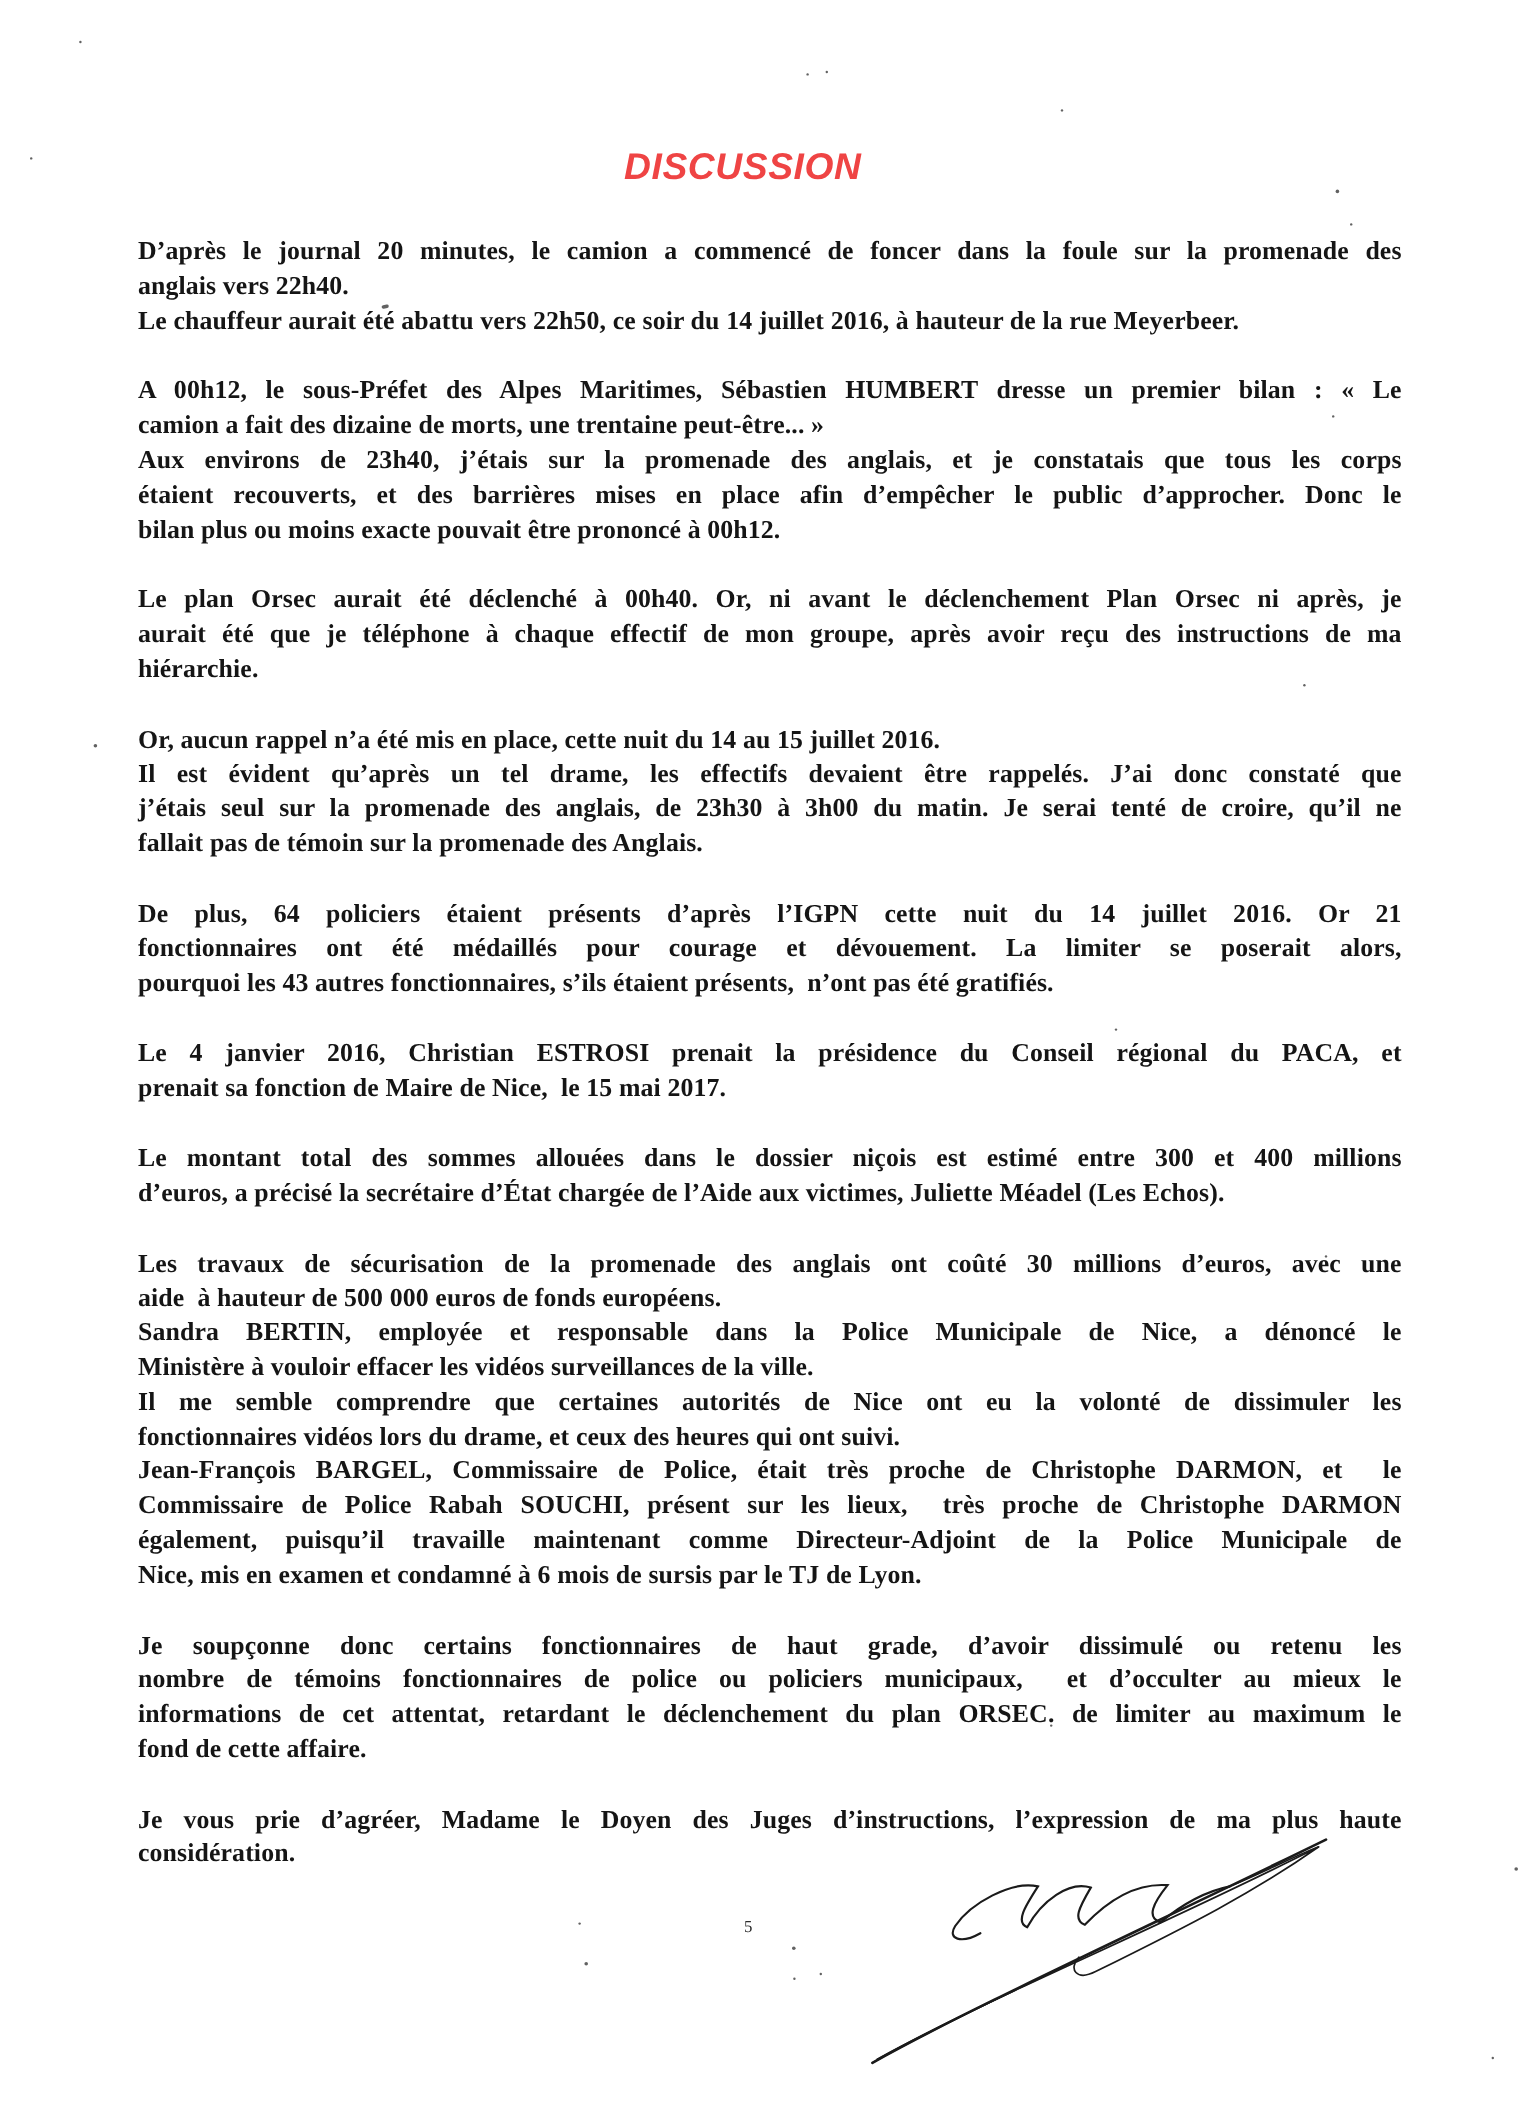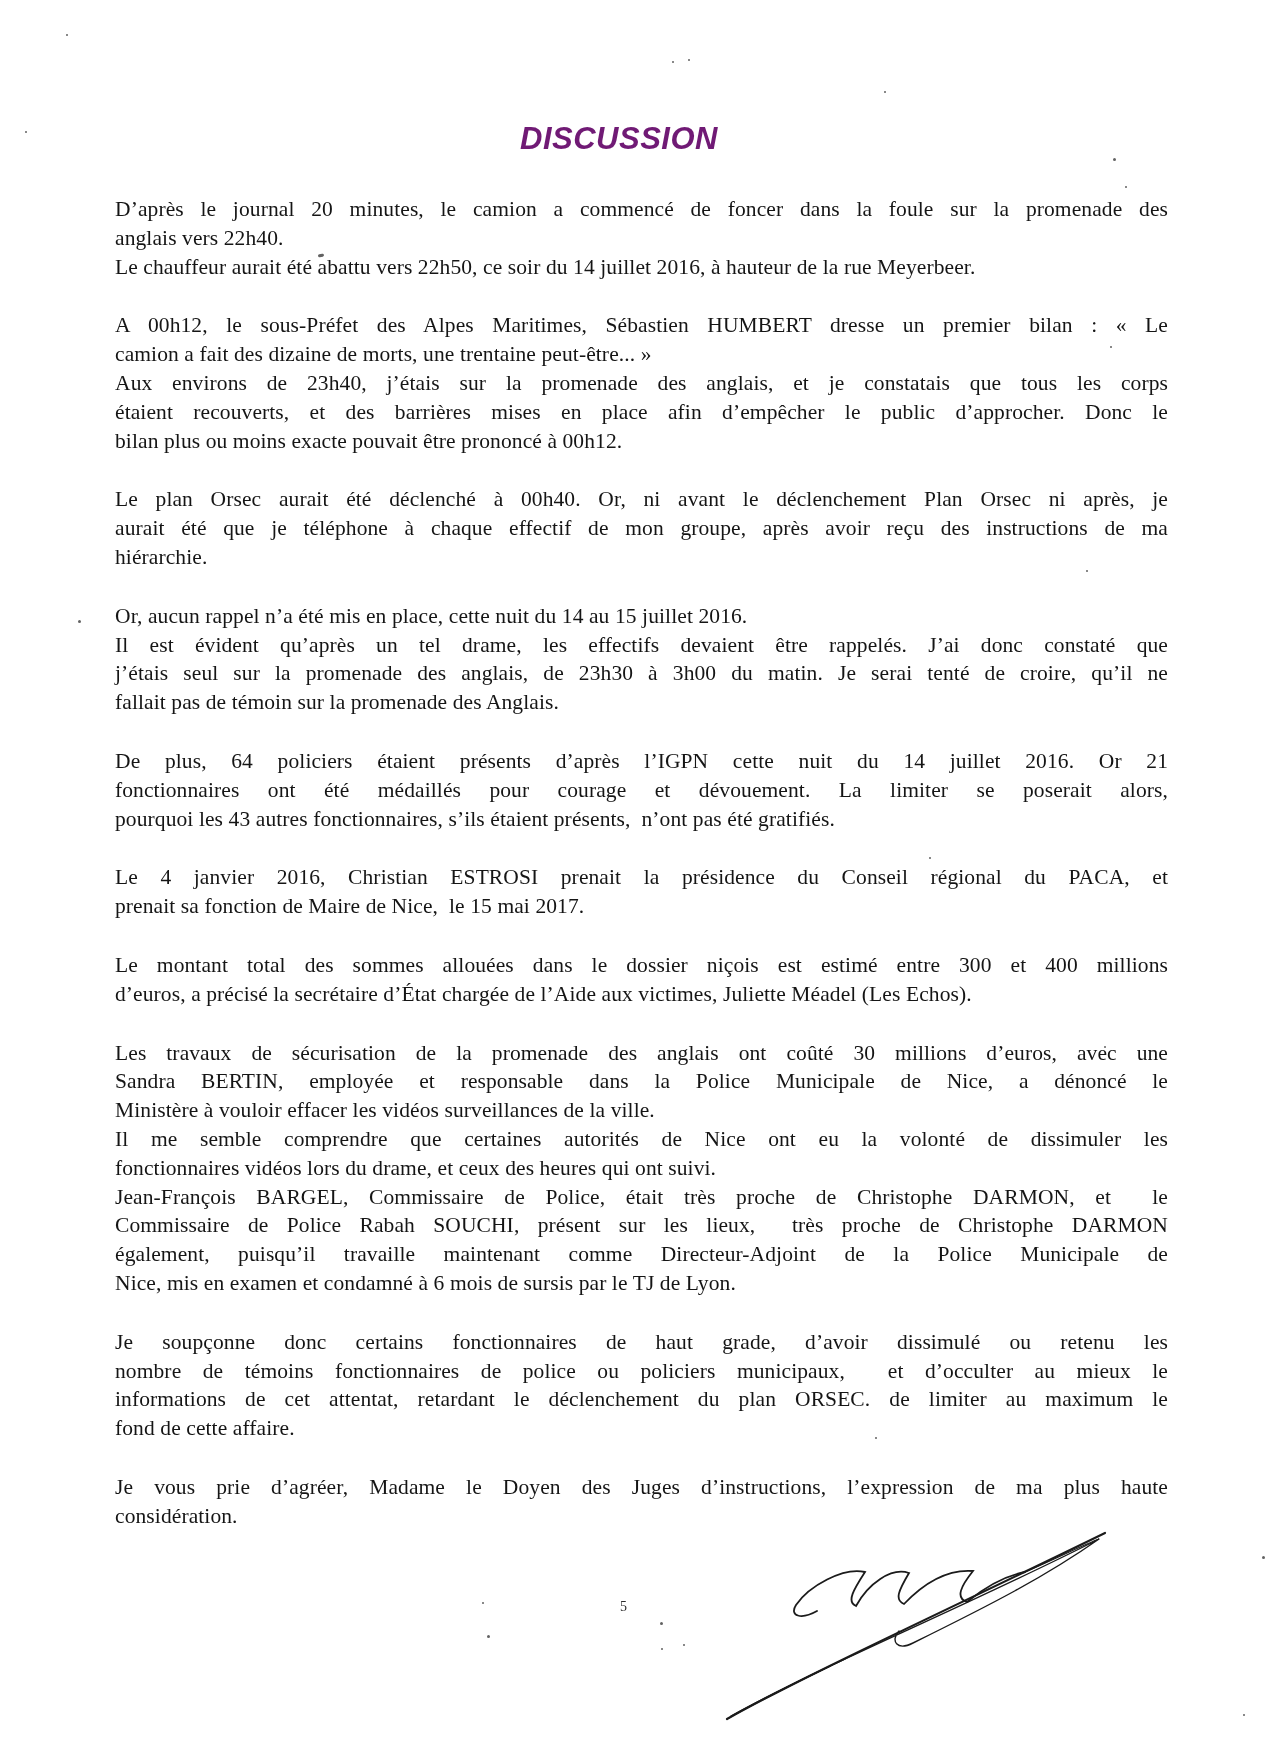--- a/index.html
+++ b/index.html
@@ -14,29 +14,29 @@
   }
   .doc-title{
     position:absolute;
     left:520px;top:121px;
     margin:0;
     font-family:"Liberation Sans",sans-serif;
     font-style:italic;
     font-weight:600;
     font-size:31px;
     letter-spacing:.5px;
-    color:#701a75;
+    color:#ef4444;
     white-space:nowrap;
   }
   .content{
     position:absolute;
     left:115px;top:195px;
     width:1053px;
   }
-  .para{margin:0 0 30px 0;}
+  .para{margin:0 0 30px 0;font-weight:bold;}
   .para:last-child{margin-bottom:0;}
   .line{
     font-size:21.5px;
     line-height:28.8px;
     height:28.8px;
     color:#151515;
     letter-spacing:.1px;
   }
   .line.just{
     text-align:justify;
@@ -99,20 +99,21 @@
       <div class="para">
         <div class="line just">Le 4 janvier 2016, Christian ESTROSI prenait la présidence du Conseil régional du PACA, et</div>
         <div class="line">prenait sa fonction de Maire de Nice,&nbsp; le 15 mai 2017.</div>
       </div>
       <div class="para">
         <div class="line just">Le montant total des sommes allouées dans le dossier niçois est estimé entre 300 et 400 millions</div>
         <div class="line">d’euros, a précisé la secrétaire d’État chargée de l’Aide aux victimes, Juliette Méadel (Les Echos).</div>
       </div>
       <div class="para">
         <div class="line just">Les travaux de sécurisation de la promenade des anglais ont coûté 30 millions d’euros, avec une</div>
+        <div class="line">aide&nbsp; à hauteur de 500 000 euros de fonds européens.</div>
         <div class="line just">Sandra BERTIN, employée et responsable dans la Police Municipale de Nice, a dénoncé le</div>
         <div class="line">Ministère à vouloir effacer les vidéos surveillances de la ville.</div>
         <div class="line just">Il me semble comprendre que certaines autorités de Nice ont eu la volonté de dissimuler les</div>
         <div class="line">fonctionnaires vidéos lors du drame, et ceux des heures qui ont suivi.</div>
         <div class="line just">Jean-François BARGEL, Commissaire de Police, était très proche de Christophe DARMON, et&nbsp; le</div>
         <div class="line just">Commissaire de Police Rabah SOUCHI, présent sur les lieux,&nbsp; très proche de Christophe DARMON</div>
         <div class="line just">également, puisqu’il travaille maintenant comme Directeur-Adjoint de la Police Municipale de</div>
         <div class="line">Nice, mis en examen et condamné à 6 mois de sursis par le TJ de Lyon.</div>
       </div>
       <div class="para">

